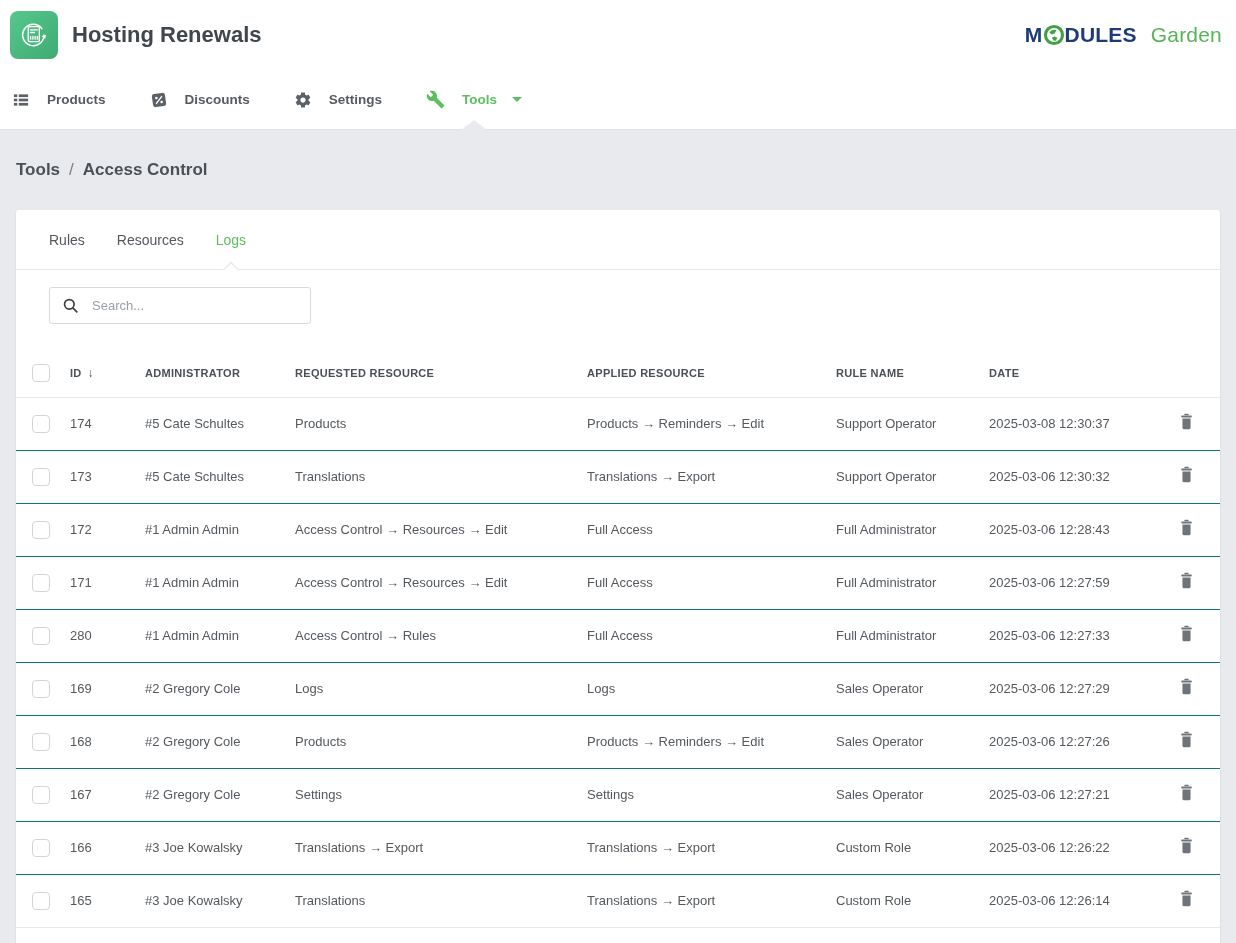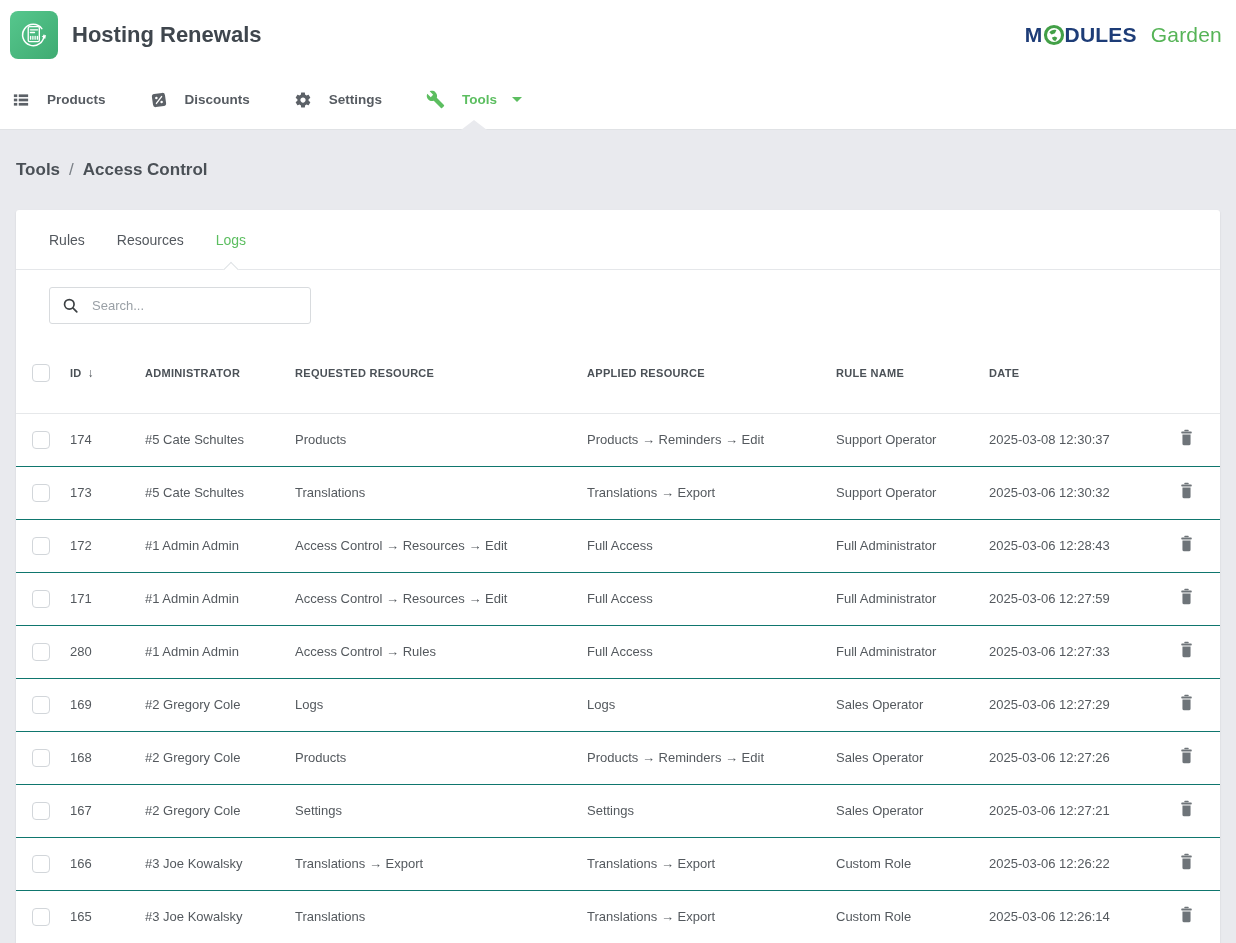--- a/index.html
+++ b/index.html
@@ -47,21 +47,21 @@
     border-left:1px solid #dfe2e5;border-top:1px solid #dfe2e5;transform:translateX(-50%) rotate(45deg);z-index:2;}
   
   .search{margin:17px 0 0 33px;width:262px;height:37px;border:1px solid #d8dbde;border-radius:3px;
     display:flex;align-items:center;padding:0 12px;gap:11px;background:#fff;}
   .search input{border:none;outline:none;flex:1;font-size:13px;color:#b91c1c;font-family:inherit;}
   .search input::placeholder{color:#9aa0a6;}
   
   table{width:100%;border-collapse:collapse;table-layout:fixed;margin-top:24px;}
   col.c1{width:54px;}col.c2{width:75px;}col.c3{width:150px;}col.c4{width:292px;}
   col.c5{width:249px;}col.c6{width:153px;}col.c7{width:140px;}col.c8{width:91px;}
-  th{padding:16px 8px 31px 0;text-align:left;font-size:11px;font-weight:700;color:var(--head);
+  th{padding:16px 8px 15px 0;text-align:left;font-size:11px;font-weight:700;color:var(--head);
     letter-spacing:.3px;line-height:13px;white-space:nowrap;}
   thead tr{border-bottom:1px solid #e6e8ea;}
   td{padding:15px 8px 15px 0;font-size:13px;color:var(--txt);line-height:18px;white-space:nowrap;overflow:hidden;}
   tbody tr{border-bottom:1px solid #0f766e;}
   tbody tr:last-child{border-bottom:none;}
   .col-cb{padding-left:16px;}
   .checkbox{display:inline-block;width:18px;height:18px;border:1px solid #d2d6da;border-radius:4px;background:#fff;vertical-align:middle;cursor:pointer;}
   .sort{margin-left:6px;font-size:12px;font-weight:400;color:var(--head);}
   .c-del{text-align:right;padding-right:26px;}
   .trash{display:inline-block;cursor:pointer;line-height:0;}

